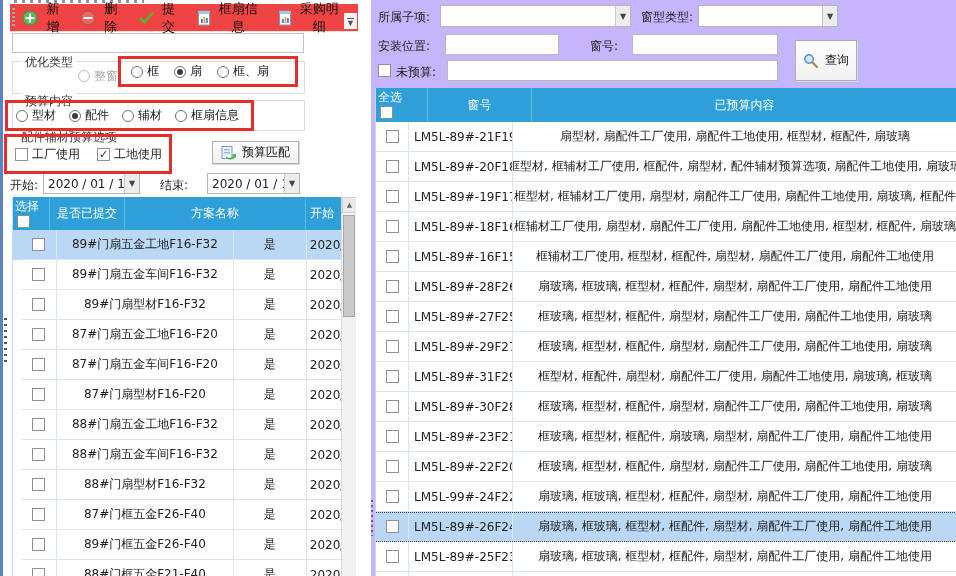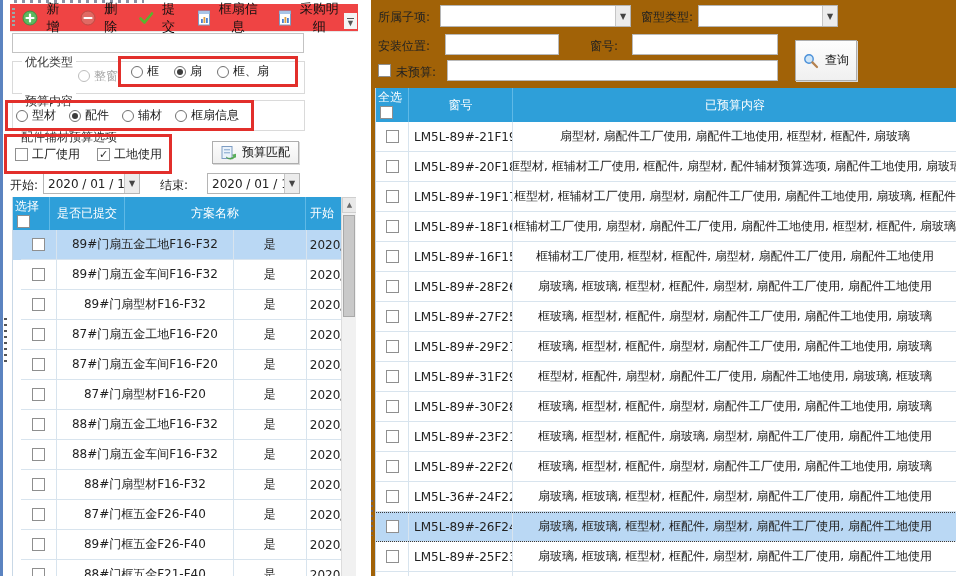--- a/index.html
+++ b/index.html
@@ -78,31 +78,31 @@
   .lrow .c.cs { width:37px; } .lrow .c.cn { width:181px; } .lrow .c.cy { width:75px; }
   .lrow .c.cd { width:36px; justify-content:flex-start; padding-left:3px; }
   .vscroll { position:absolute; right:0; top:0; width:15px; height:100%; background:#f1f1f1;
              border-left:1px solid #dcdcdc; }
   .vscroll .up { position:absolute; top:0; left:0; width:15px; height:16px; background:#e9e9e9;
              border:1px solid #cfcfcf; font-size:7px; color:#6a6a6a; text-align:center; line-height:15px; }
   .vscroll .thumb { position:absolute; top:18px; left:1px; width:12px; height:102px; background:#c9c9c9;
              border:1px solid #a9a9a9; }
 
   
-  .rpanel { position:absolute; left:371px; top:0; width:585px; height:576px; background:#a16207; }
+  .rpanel { position:absolute; left:371px; top:0; width:585px; height:576px; background:#c4b5fd; }
   .rpanel .grip2 { position:absolute; left:0; top:500px; width:2px; height:36px;
              background:repeating-linear-gradient(#667 0 2px, transparent 2px 5px); }
   .flabel { position:absolute; white-space:nowrap; color:#222; }
   .tinput { position:absolute; height:21px; border:1px solid #b9b9b9; background:#fff; font:inherit; padding:0 4px; }
   .query-btn { position:absolute; left:424px; top:40px; width:62px; height:41px; flex-direction:row; }
 
   .rtable { position:absolute; left:4px; top:88px; width:581px; height:488px; overflow:hidden;
             border-left:1px solid #c9d8e6; }
   .rtable .thead { height:34px; width:581px; }
-  .rtable .hc.r1 { width:33px; } .rtable .hc.r2 { width:104px; } .rtable .hc.r3 { flex:1; border-right:none; }
+  .rtable .hc.r1 { width:52px; } .rtable .hc.r2 { width:104px; } .rtable .hc.r3 { flex:1; border-right:none; }
   .rrow { height:30px; width:581px; }
   .rrow .c.rs { width:33px; } .rrow .c.rn { width:104px; justify-content:flex-start; padding-left:5px; }
   .rrow .c.rc { flex:1; border-right:none; font-size:12px; }
 </style>
 </head>
 <body>
 
 <div class="app">
 
   <div class="top-strip"></div>
@@ -487,21 +487,21 @@
             <div class="c rs">
               <span class="cb"></span>
             </div>
             <div class="c rn">LM5L-89#-22F20</div>
             <div class="c rc">框玻璃, 框型材, 框配件, 扇型材, 扇配件工厂使用, 扇配件工地使用, 扇玻璃</div>
           </div>
           <div class="rrow">
             <div class="c rs">
               <span class="cb"></span>
             </div>
-            <div class="c rn">LM5L-36#-24F22</div>
+            <div class="c rn">LM5L-99#-24F22</div>
             <div class="c rc">扇玻璃, 框玻璃, 框型材, 框配件, 扇型材, 扇配件工厂使用, 扇配件工地使用</div>
           </div>
           <div class="rrow sel">
             <div class="c rs">
               <span class="cb"></span>
             </div>
             <div class="c rn">LM5L-89#-26F24</div>
             <div class="c rc">扇玻璃, 框玻璃, 框型材, 框配件, 扇型材, 扇配件工厂使用, 扇配件工地使用</div>
           </div>
           <div class="rrow">

